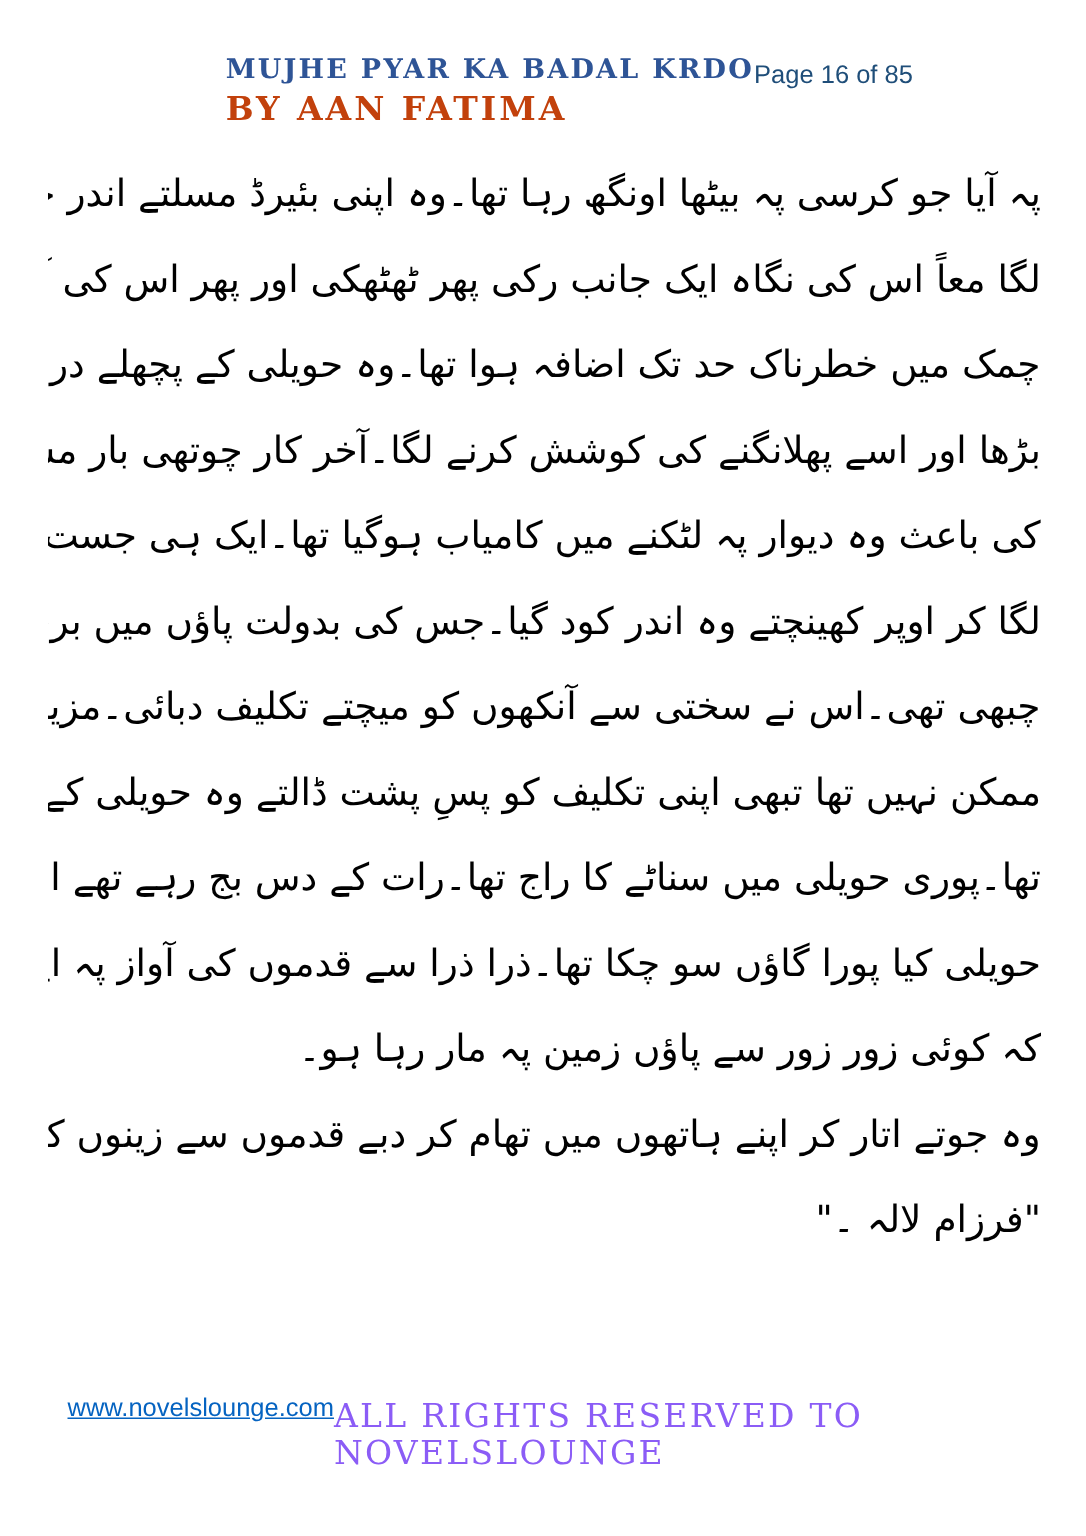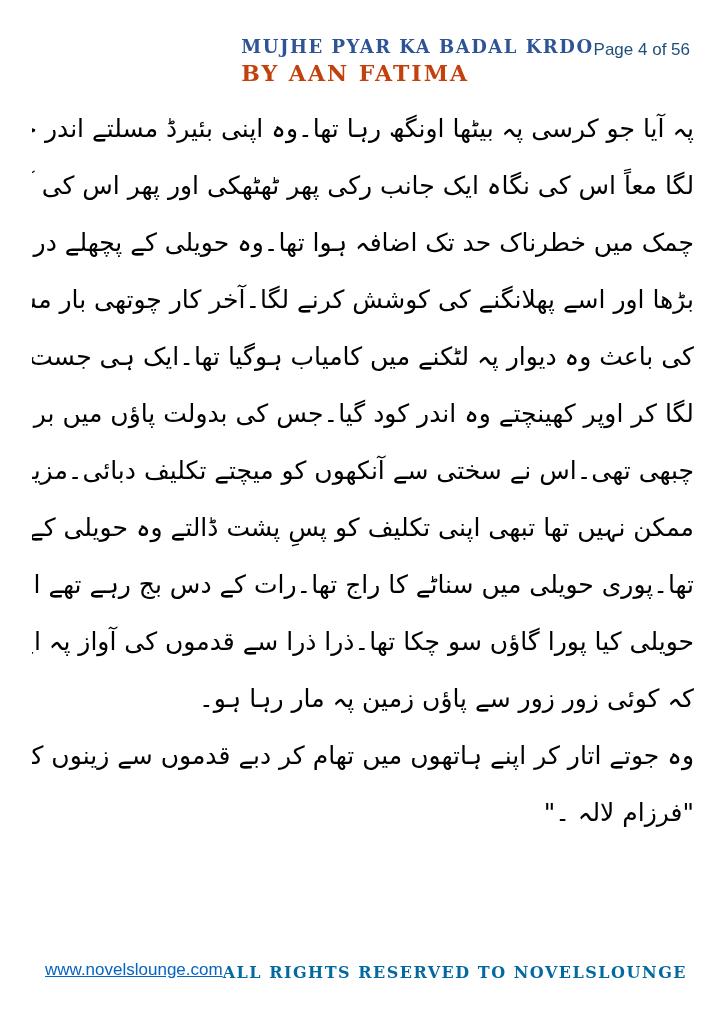--- a/index.html
+++ b/index.html
@@ -16,21 +16,21 @@
     font-family: "Liberation Sans", sans-serif;
   }
 
   
   .header {
     position: absolute;
     top: 36px;
     left: 40px;
     right: 34px;
     display: flex;
-    justify-content: flex-end;
+    justify-content: center;
     align-items: flex-start;
     margin-left: 29px;
   }
   .header-left { display: flex; flex-direction: column; }
   .doc-title {
     font-family: "DejaVu Serif", serif;
     font-weight: bold;
     font-size: 18px;
     letter-spacing: 1.5px;
     color: #2e5496;
@@ -89,38 +89,38 @@
   .site-link {
     font-family: "Liberation Sans", sans-serif;
     font-size: 17px;
     color: #0563c1;
     text-decoration: underline;
     cursor: pointer;
     width: max-content;
   }
   .rights {
     font-family: "DejaVu Serif", serif;
-    font-weight: bold;
-    font-size: 16px;
+    font-weight: normal;
+    font-size: 22px;
     letter-spacing: 1.5px;
-    color: #0369a1;
+    color: #8b5cf6;
     margin-top: 3px;
   }
 </style>
 </head>
 <body>
 
 <div class="page">
 
   <div class="header">
     <div class="header-left">
       <div class="doc-title">MUJHE PYAR KA BADAL KRDO</div>
       <div class="doc-byline">BY AAN FATIMA</div>
     </div>
-    <div class="page-indicator">Page 4 of 56</div>
+    <div class="page-indicator">Page 16 of 85</div>
   </div>
 
   <div class="body-text">
     <div class="uline">پہ آیا جو کرسی پہ بیٹھا اونگھ رہا تھا۔وہ اپنی بئیرڈ مسلتے اندر جانے کا طریقہ سوچنے</div>
     <div class="uline">لگا معاً اس کی نگاہ ایک جانب رکی پھر ٹھٹھکی اور پھر اس کی آنکھوں میں موجود</div>
     <div class="uline">چمک میں خطرناک حد تک اضافہ ہوا تھا۔وہ حویلی کے پچھلے دروازے کی جانب</div>
     <div class="uline">بڑھا اور اسے پھلانگنے کی کوشش کرنے لگا۔آخر کار چوتھی بار مسلسل اچھلنے</div>
     <div class="uline">کی باعث وہ دیوار پہ لٹکنے میں کامیاب ہوگیا تھا۔ایک ہی جست میں خود کو زور</div>
     <div class="uline">لگا کر اوپر کھینچتے وہ اندر کود گیا۔جس کی بدولت پاؤں میں بری طرح کوئی چیز</div>
     <div class="uline">چبھی تھی۔اس نے سختی سے آنکھوں کو میچتے تکلیف دبائی۔مزید وہاں ٹھہرنا</div>

